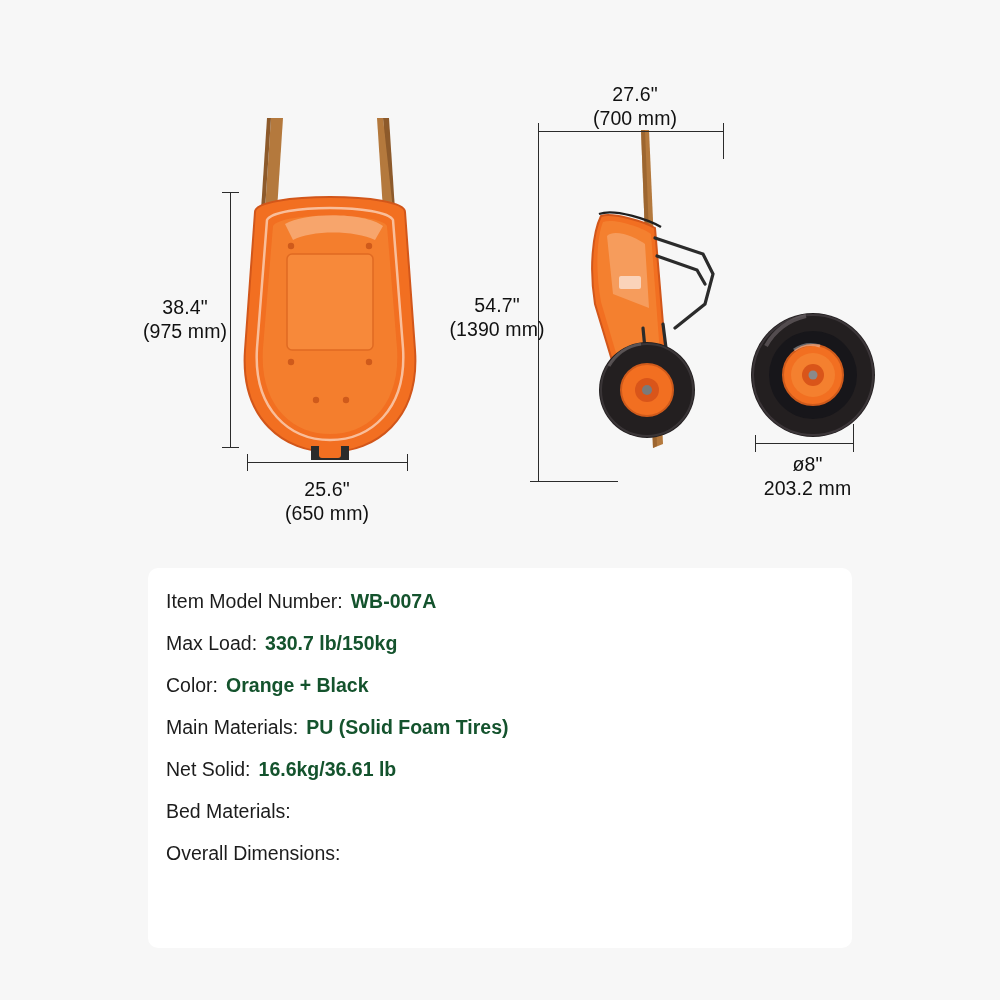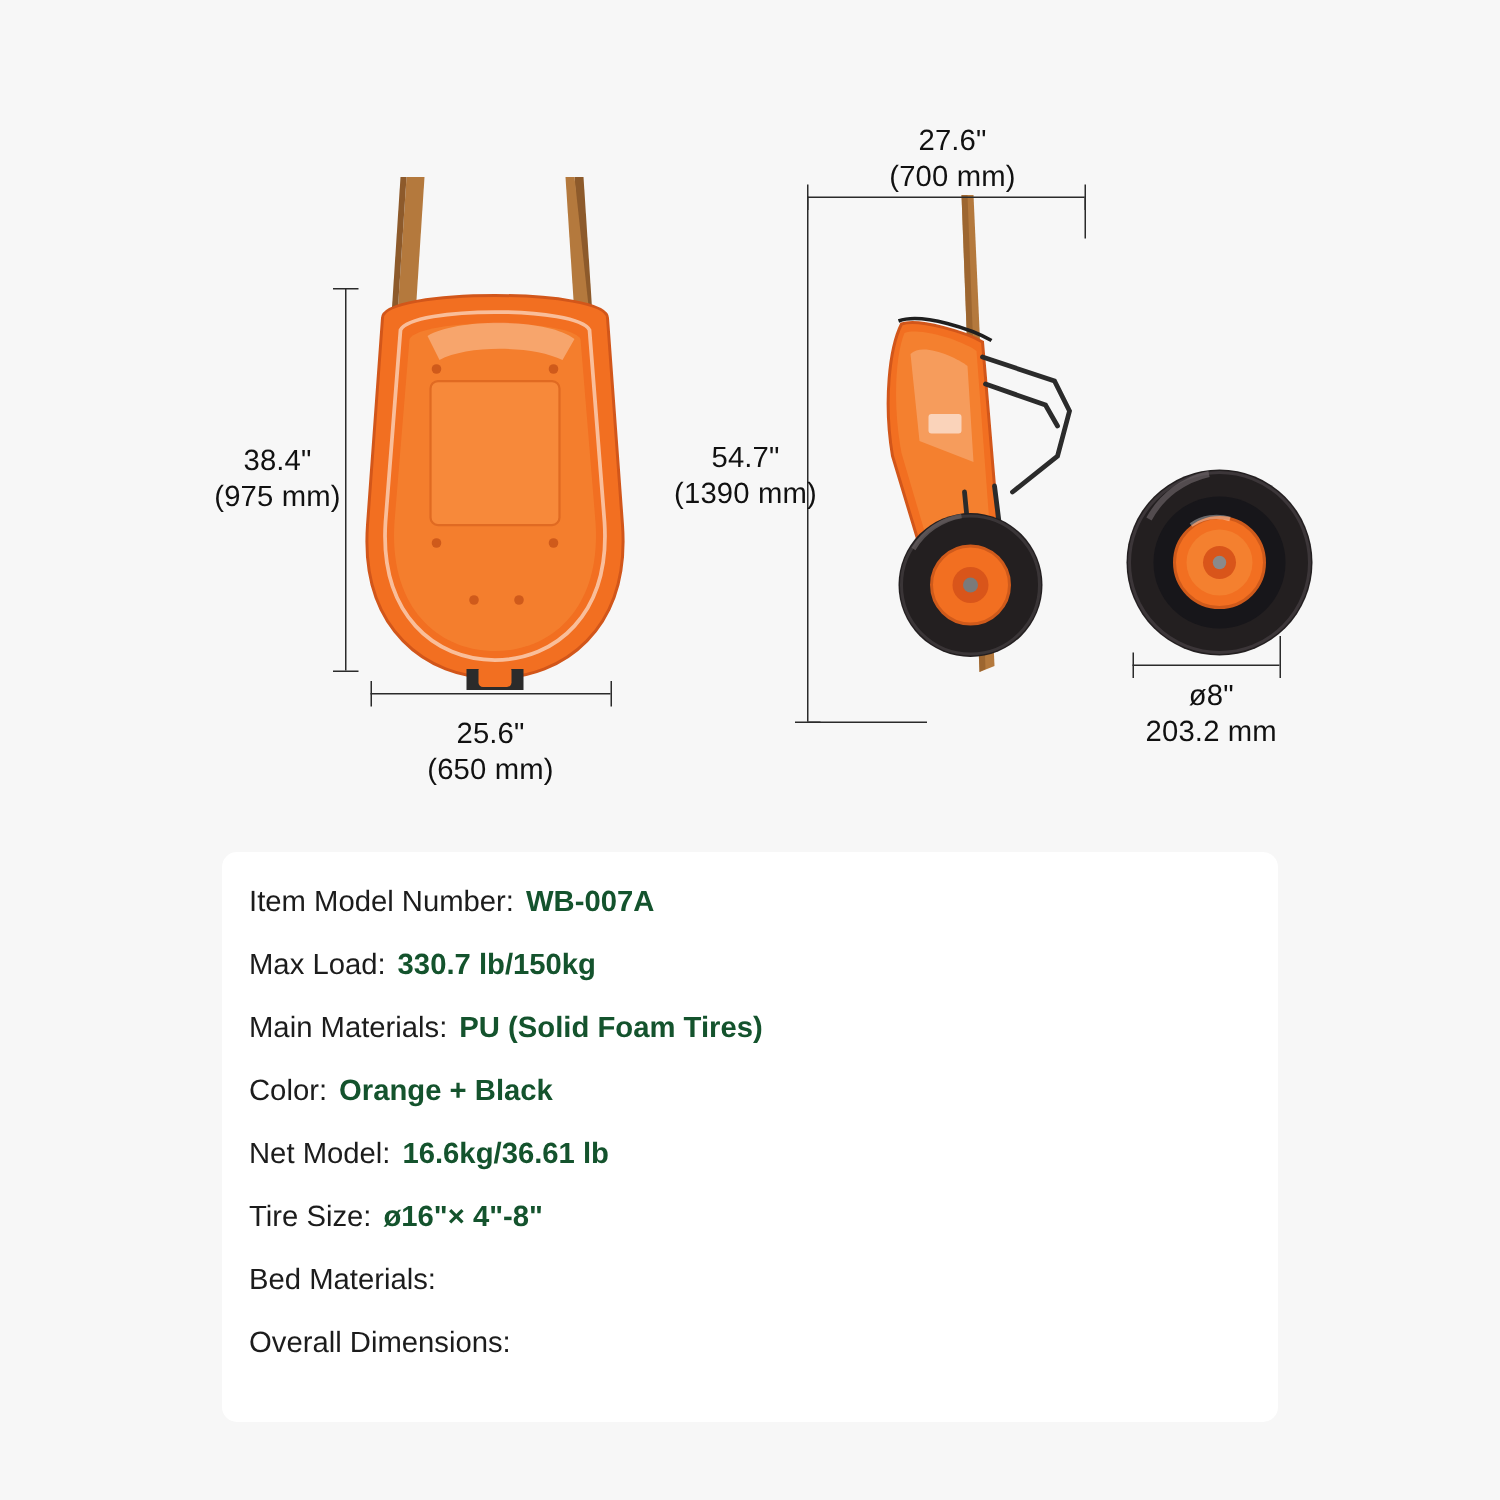--- a/index.html
+++ b/index.html
@@ -233,38 +233,34 @@
         <span class="spec-label">Item Model Number:</span>
         <span class="spec-value">WB-007A</span>
       </div>
 
       <div class="spec-row">
         <span class="spec-label">Max Load:</span>
         <span class="spec-value">330.7 lb/150kg</span>
       </div>
 
       <div class="spec-row">
+        <span class="spec-label">Color:</span>
+        <span class="spec-value">Orange + Black</span>
+      </div>
+
+      <div class="spec-row">
         <span class="spec-label">Main Materials:</span>
         <span class="spec-value">PU (Solid Foam Tires)</span>
       </div>
 
       <div class="spec-row">
-        <span class="spec-label">Color:</span>
-        <span class="spec-value">Orange + Black</span>
-      </div>
-
-      <div class="spec-row">
-        <span class="spec-label">Net Model:</span>
+        <span class="spec-label">Net Solid:</span>
         <span class="spec-value">16.6kg/36.61 lb</span>
       </div>
 
-      <div class="spec-row">
-        <span class="spec-label">Tire Size:</span>
-        <span class="spec-value">ø16"× 4"-8"</span>
-      </div>
 
       <div class="spec-row">
         <span class="spec-label">Bed Materials:</span>
       </div>
 
       <div class="spec-row">
         <span class="spec-label">Overall Dimensions:</span>
       </div>
 
     </div>

